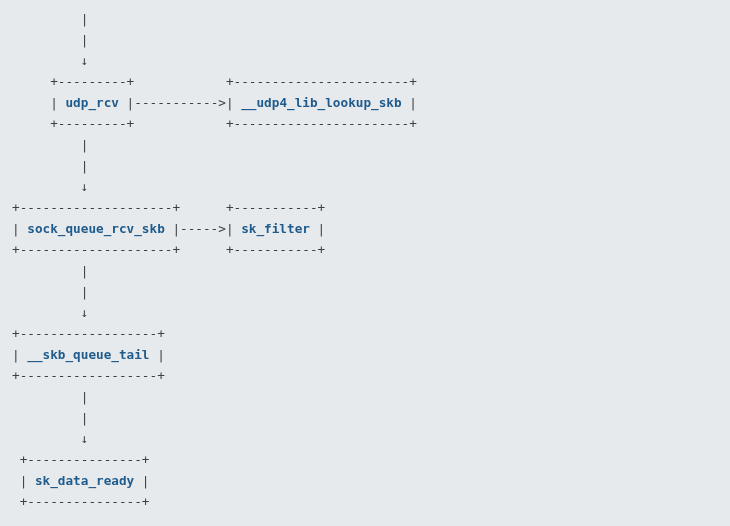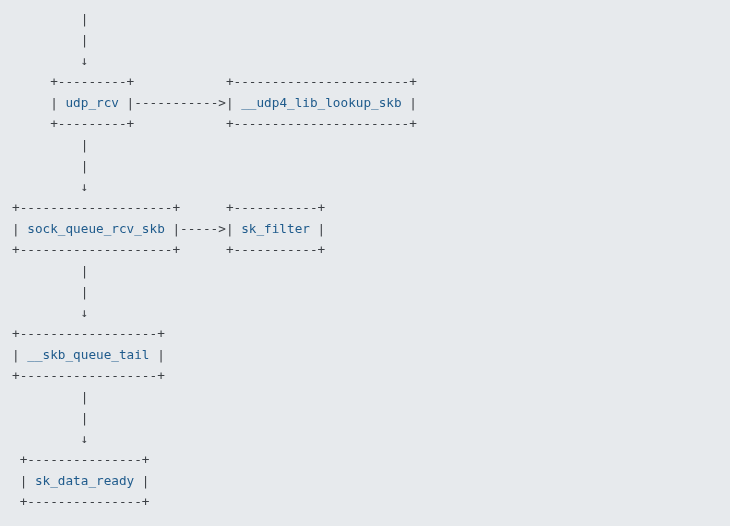--- a/index.html
+++ b/index.html
@@ -26,21 +26,21 @@
   pre.ascii-diagram {
     margin: 0;
     font-family: "DejaVu Sans Mono", "Liberation Mono", monospace;
     font-size: 12.7px;
     line-height: 21px;
     color: var(--ascii);
     white-space: pre;
   }
   pre.ascii-diagram .fn {
     color: var(--fn);
-    font-weight: 400;
+    font-weight: 700;
   }
 </style>
 </head>
 <body>
 
 <div class="code-block">
   <pre class="ascii-diagram"><span><span>         |</span></span>
 <span><span>         |</span></span>
 <span><span>         ↓</span></span>
 <span><span>     +---------+            +-----------------------+</span></span>

